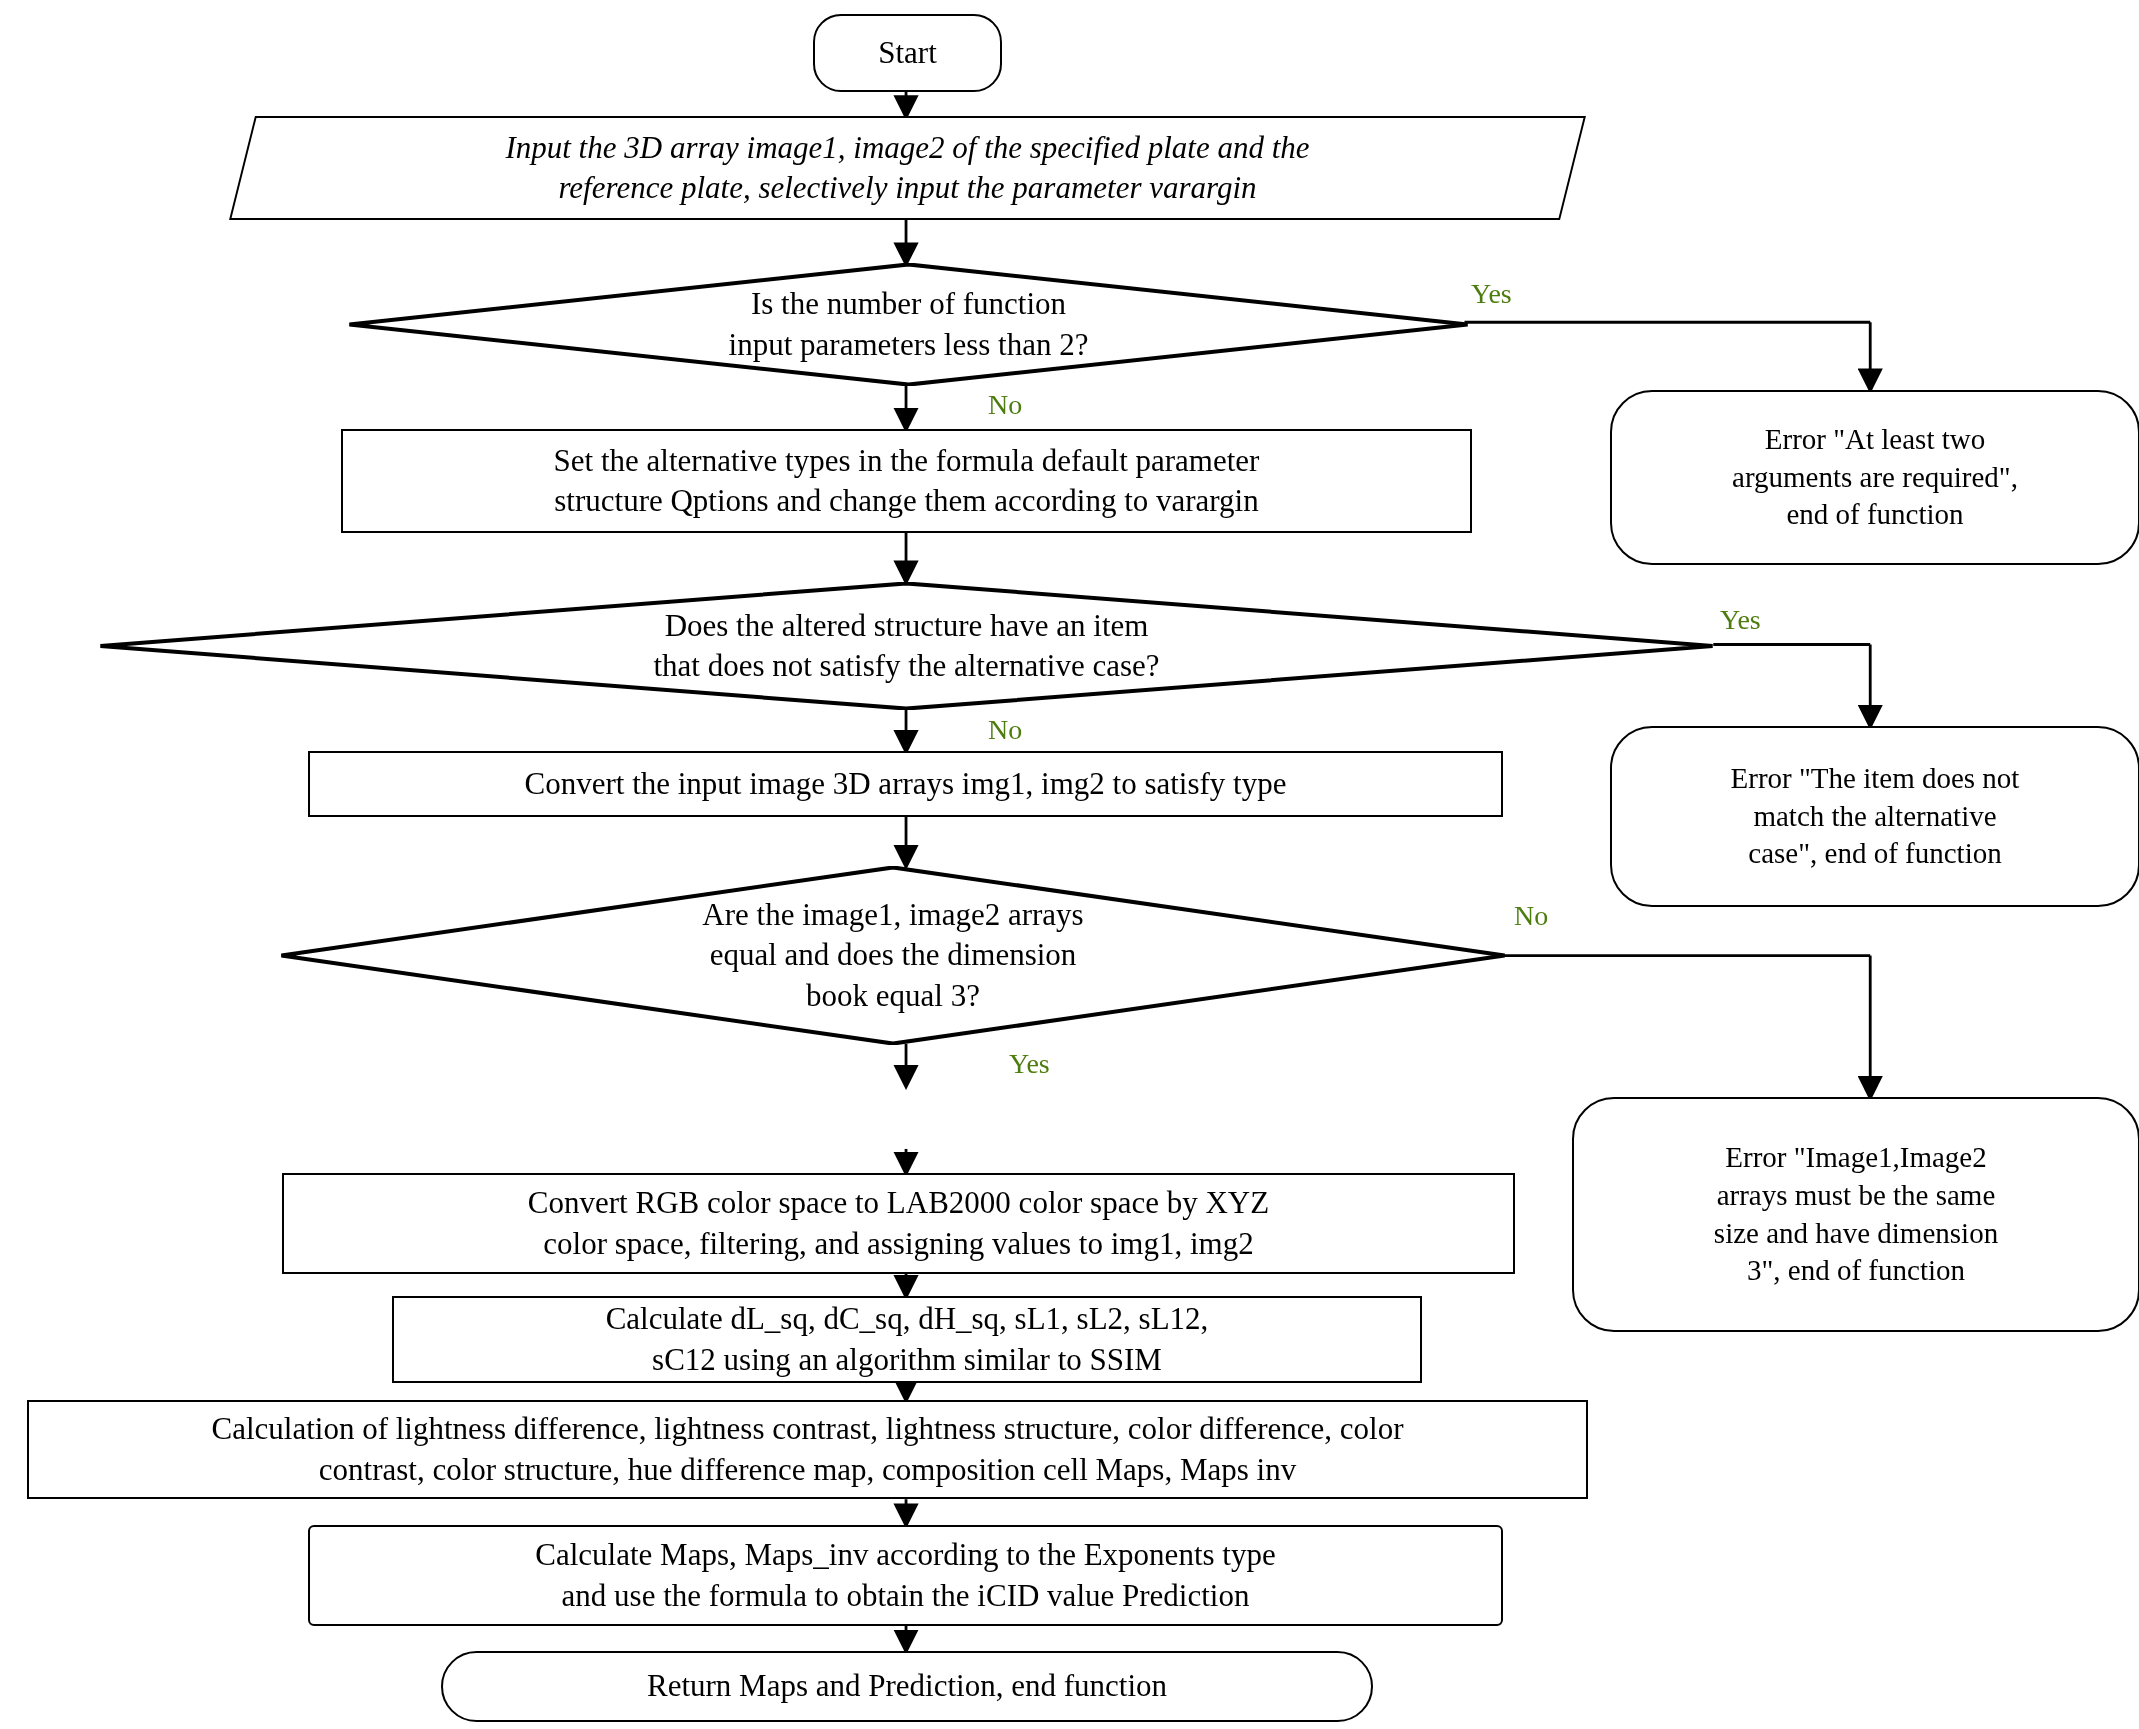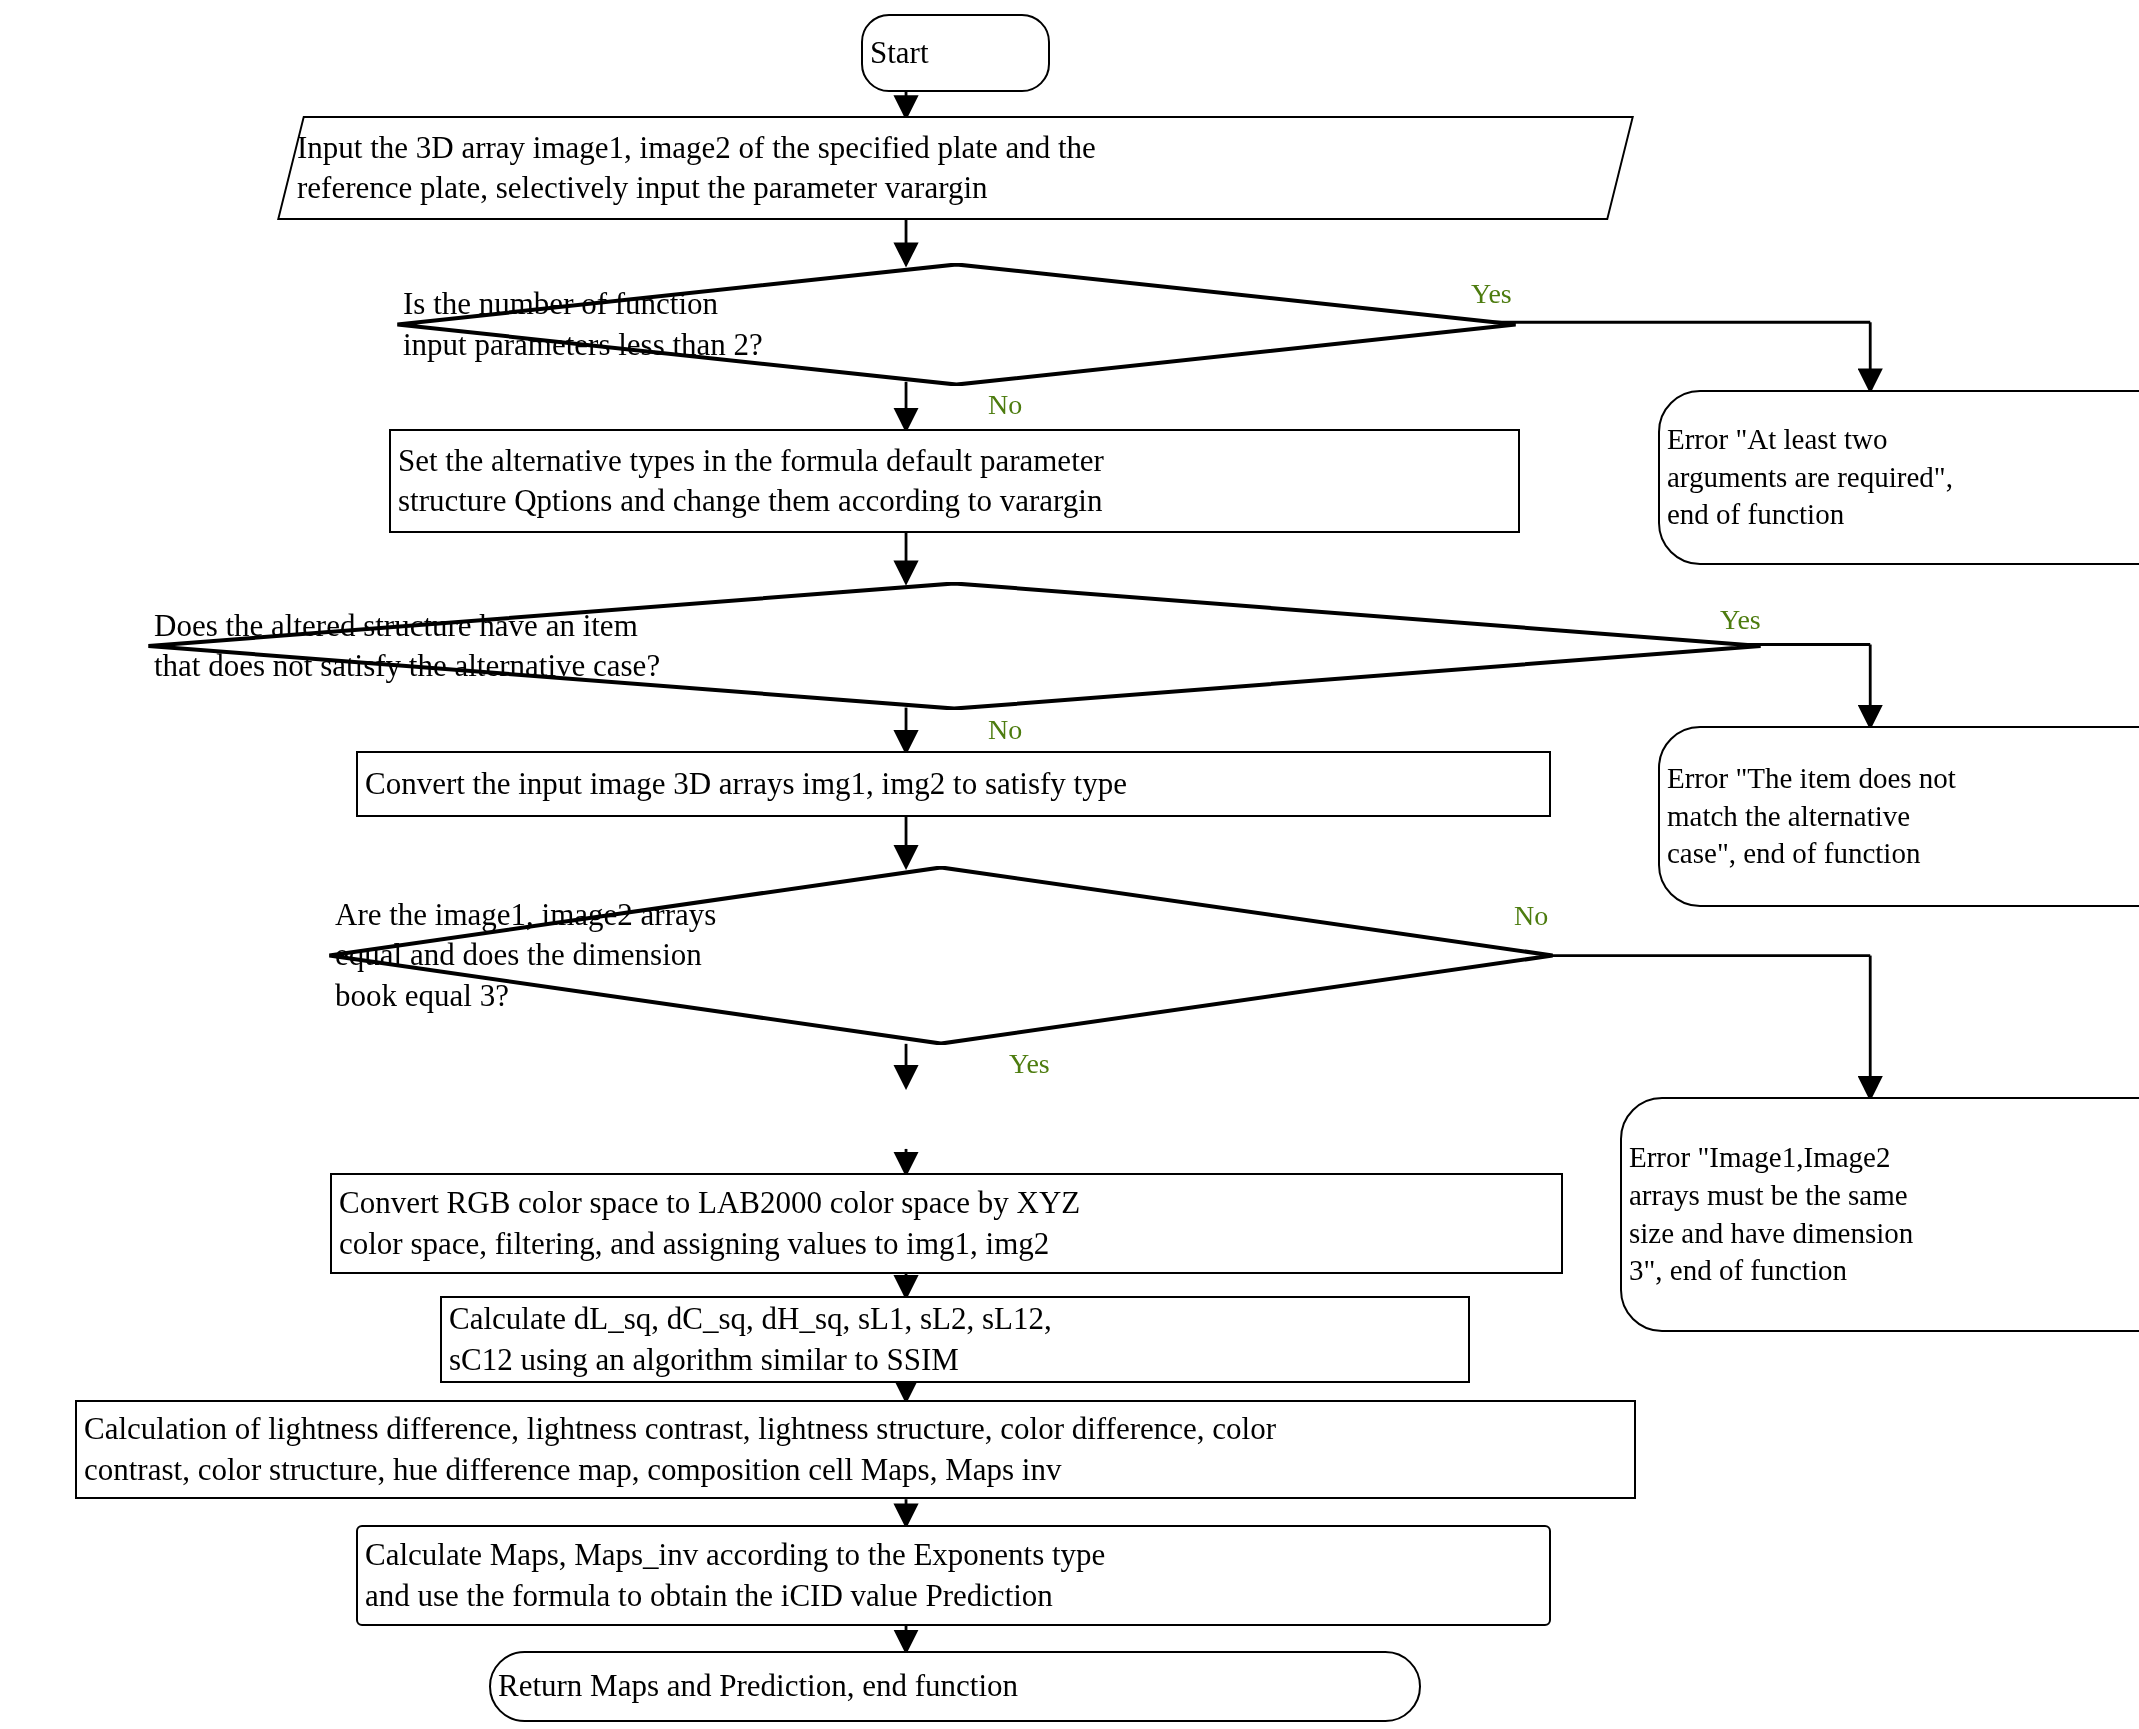--- a/index.html
+++ b/index.html
@@ -25,23 +25,22 @@
     width: 2140px;
     height: 1729px;
     pointer-events: none;
   }
   .node {
     position: absolute;
     box-sizing: border-box;
     display: flex;
     align-items: center;
     justify-content: center;
-    text-align: left;
-    background: #ffffff;
-    margin-left: 48px;
+    text-align: center;
+    background: #ffffff;
   }
   .node .txt {
     display: block;
     width: 100%;
     padding: 0 7px;
     line-height: 1.30;
     white-space: pre-line;
   }
   
   .terminator {
@@ -49,20 +48,21 @@
     border-radius: 42px;
   }
   .terminator.small { border-radius: 28px; }
   
   .process {
     border: 2.1px solid #000;
   }
   
   .io {
     border: none;
+    font-style: italic;
   }
   .io .skew-box {
     position: absolute;
     left: 0; top: 0;
     width: 100%;
     height: 100%;
     border: 2.1px solid #000;
     transform: skewX(-14deg);
     box-sizing: border-box;
     background: #ffffff;

